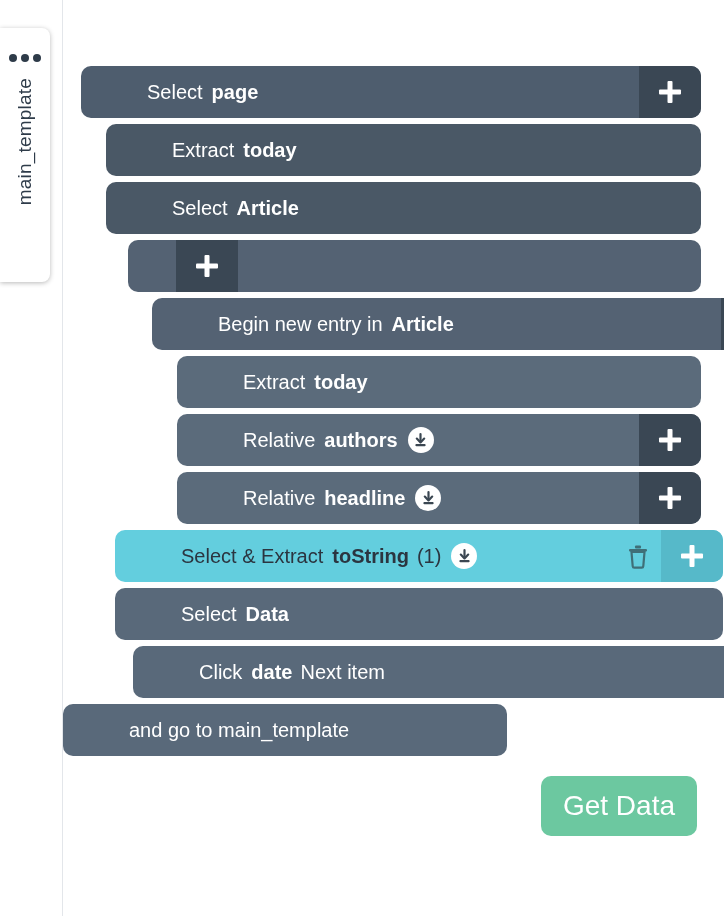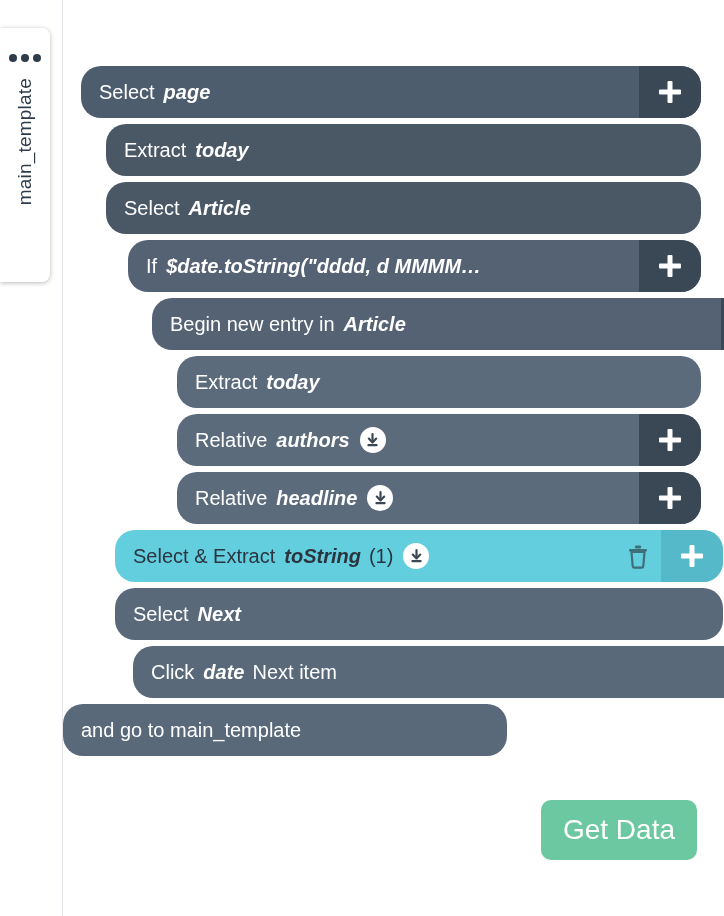--- a/index.html
+++ b/index.html
@@ -76,46 +76,46 @@
   .rows {
     position: absolute;
     left: 0;
     top: 66px;
     width: 662px;
   }
 
   .row {
     position: relative;
     height: 52px;
-    border-radius: 20px;
+    border-radius: 10px;
     margin-bottom: 6px;
     display: flex;
     align-items: center;
     overflow: hidden;
     color: #ffffff;
     cursor: pointer;
     box-sizing: border-box;
+    padding-left: 48px;
   }
   .row .row-body {
     flex: 1 1 auto;
     display: flex;
     align-items: center;
     padding-left: 18px;
     height: 100%;
     font-size: 20px;
     white-space: nowrap;
     overflow: hidden;
   }
   .row .row-body .lead {
     font-weight: 400;
   }
   .row .row-body .strong {
     font-weight: bold;
     margin-left: 9px;
-    font-style: italic;
   }
   .row .row-body .tail {
     font-weight: 400;
     margin-left: 8px;
   }
 
   
   .c-dark   { background: #4e5d6e; }
   .c-dark2  { background: #4a5866; }
   .c-mid    { background: #546273; }
@@ -166,21 +166,21 @@
   .i2 { margin-left: 65px;  width: 573px; }
   .i3 { margin-left: 89px;  width: 631px; }
   .i4 { margin-left: 114px; width: 524px; }
   .i5 { margin-left: 52px;  width: 608px; }
   .i7 { margin-left: 70px;  width: 640px; }
   .i8 {  width: 444px; }
 
   .get-data-wrap {
     position: absolute;
     right: 28px;
-    top: 800px;
+    top: 776px;
     padding-left: 46px;
   }
   .get-data {
     background: #6cc8a0;
     color: #ffffff;
     border: none;
     border-radius: 10px;
     font-family: "Liberation Sans", sans-serif;
     font-size: 28px;
     padding: 14px 22px;
@@ -221,24 +221,20 @@
           <span class="strong">today</span>
         </div>
       </div>
       <div class="row c-dark2 i1">
         <div class="row-body">
           <span class="lead">Select</span>
           <span class="strong">Article</span>
         </div>
       </div>
       <div class="row c-mid i2">
-        <div class="row-body">
-          <span class="lead">If</span>
-          <span class="strong">$date.toString("dddd, d MMMM…</span>
-        </div>
         <div class="plus-btn">
           <svg width="26" height="26" viewBox="0 0 26 26" aria-hidden="true">
             <rect x="10.5" y="2" width="5" height="22" rx="1" fill="#ffffff"></rect>
             <rect x="2" y="10.5" width="22" height="5" rx="1" fill="#ffffff"></rect>
           </svg>
         </div>
       </div>
       <div class="row c-mid i3">
         <div class="row-body">
           <span class="lead">Begin new entry in</span>
@@ -318,21 +314,21 @@
         <div class="plus-btn">
           <svg width="26" height="26" viewBox="0 0 26 26" aria-hidden="true">
             <rect x="10.5" y="2" width="5" height="22" rx="1" fill="#ffffff"></rect>
             <rect x="2" y="10.5" width="22" height="5" rx="1" fill="#ffffff"></rect>
           </svg>
         </div>
       </div>
       <div class="row c-mid2 i5">
         <div class="row-body">
           <span class="lead">Select</span>
-          <span class="strong">Next</span>
+          <span class="strong">Data</span>
         </div>
       </div>
       <div class="row c-mid2 i7">
         <div class="row-body">
           <span class="lead">Click</span>
           <span class="strong">date</span>
           <span class="tail">Next item</span>
         </div>
       </div>
       <div class="row c-mid2 i8">

